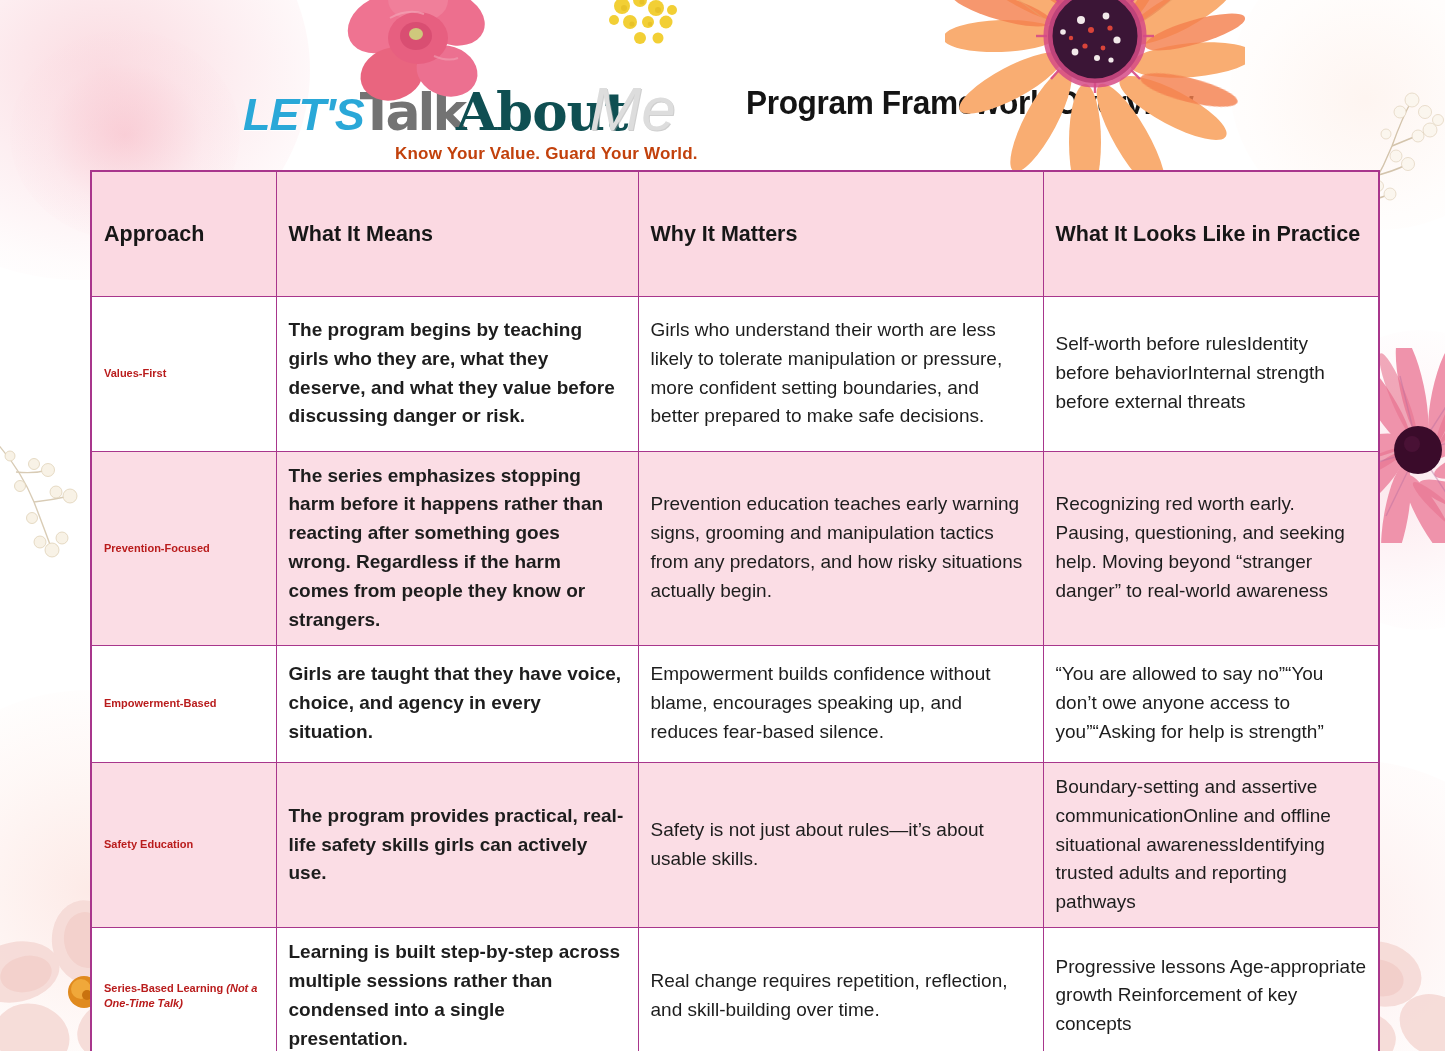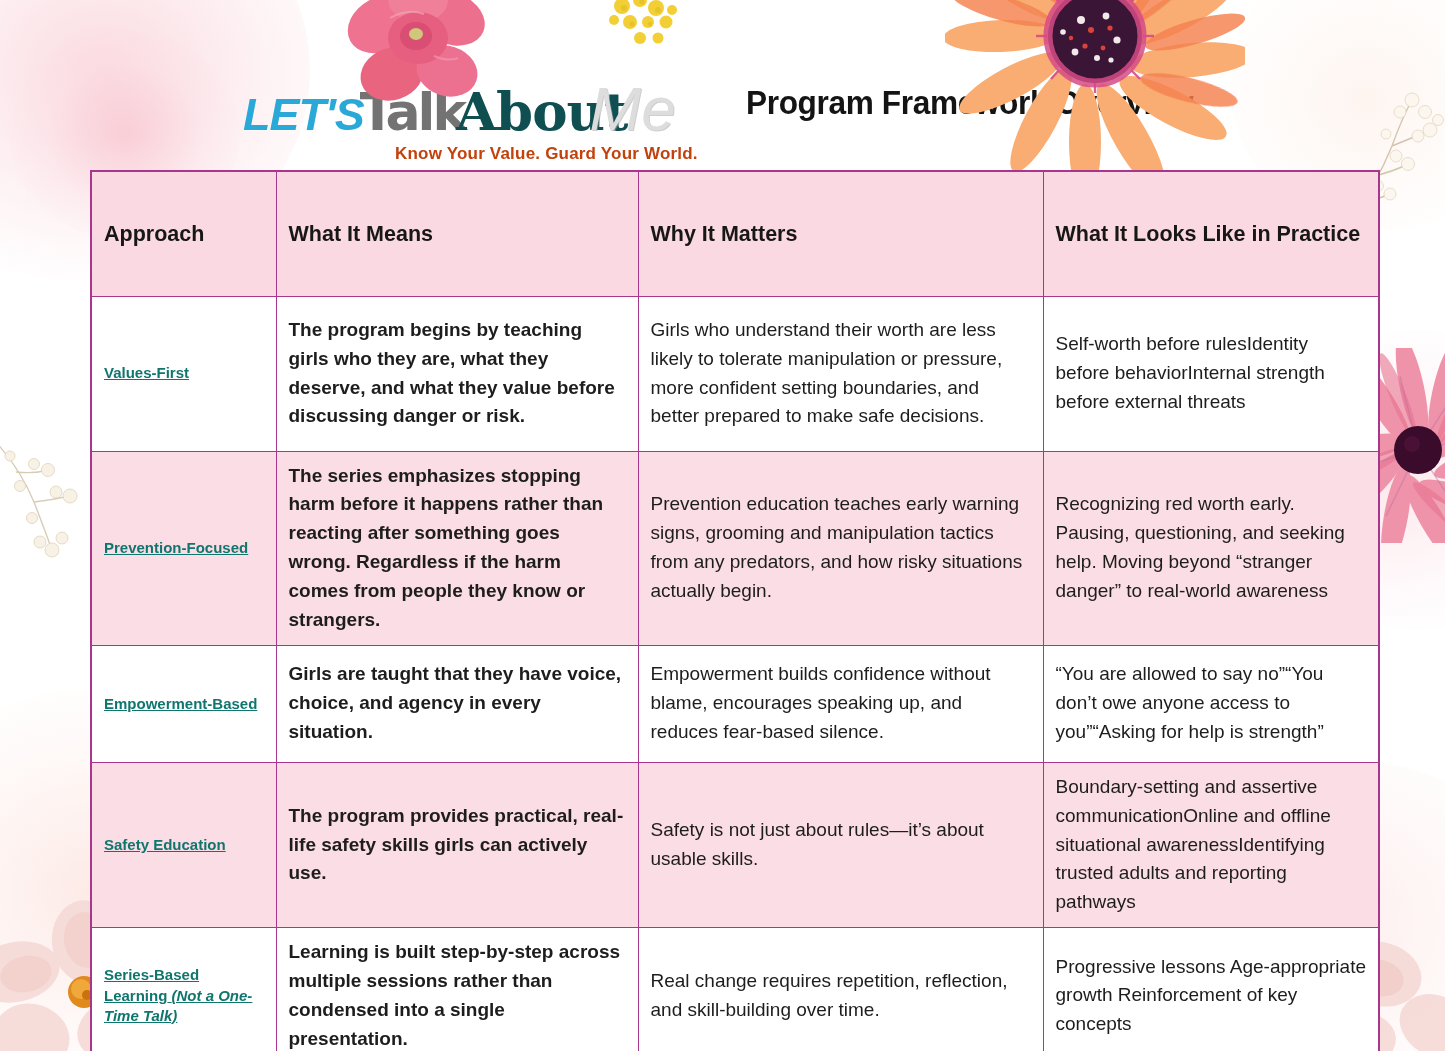--- a/index.html
+++ b/index.html
@@ -184,26 +184,25 @@
     color: #171717;
     line-height: 1.32;
     padding-left: 14px;
     margin-left: 12px;
   }
 
   tbody tr.row-white td { background: #ffffff; }
   tbody tr.row-pink  td { background: #fbdde5; }
 
   td.cell-approach {
-    font-size: 15px;
-    font-weight: bold;
-    color: #0f766e;
+    font-size: 11px;
+    font-weight: bold;
+    color: #b91c1c;
     line-height: 1.36;
     padding-left: 14px;
-    text-decoration: underline;
   }
   td.cell-approach .sub-italic {
     font-style: italic;
     font-weight: bold;
   }
   td.cell-body {
     font-size: 19px;
     color: #1d1d1d;
     line-height: 1.52;
   }

